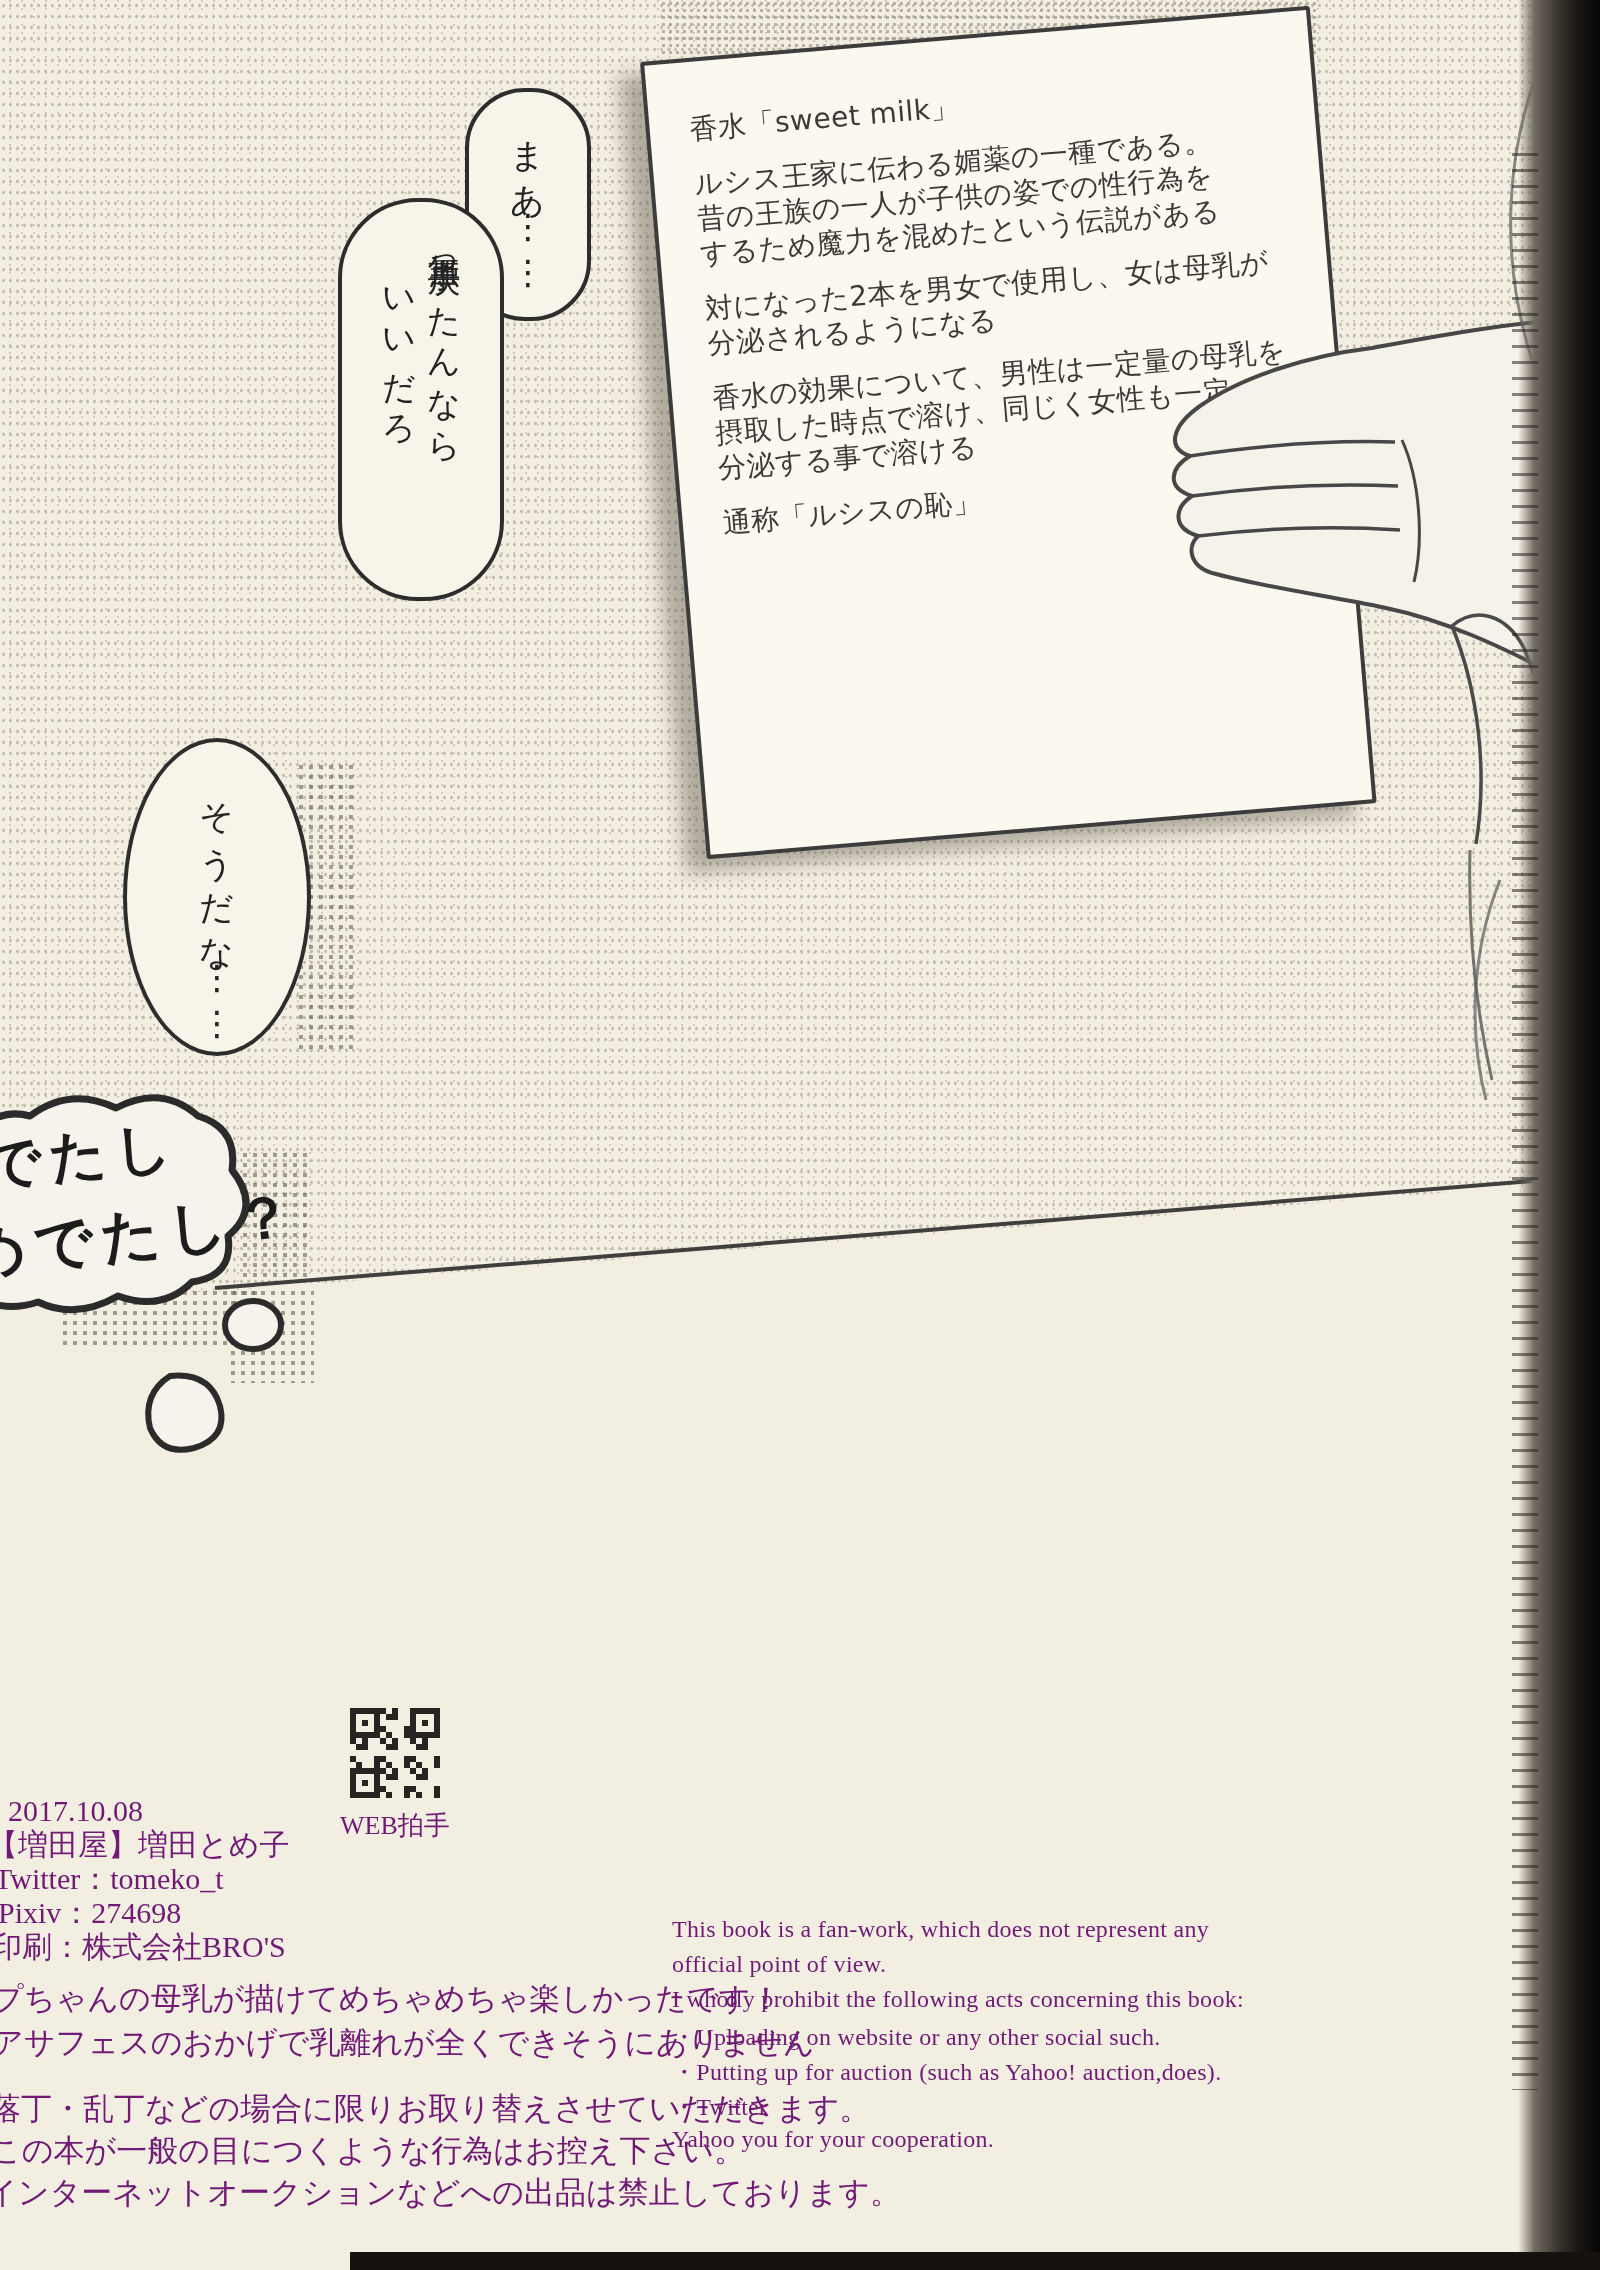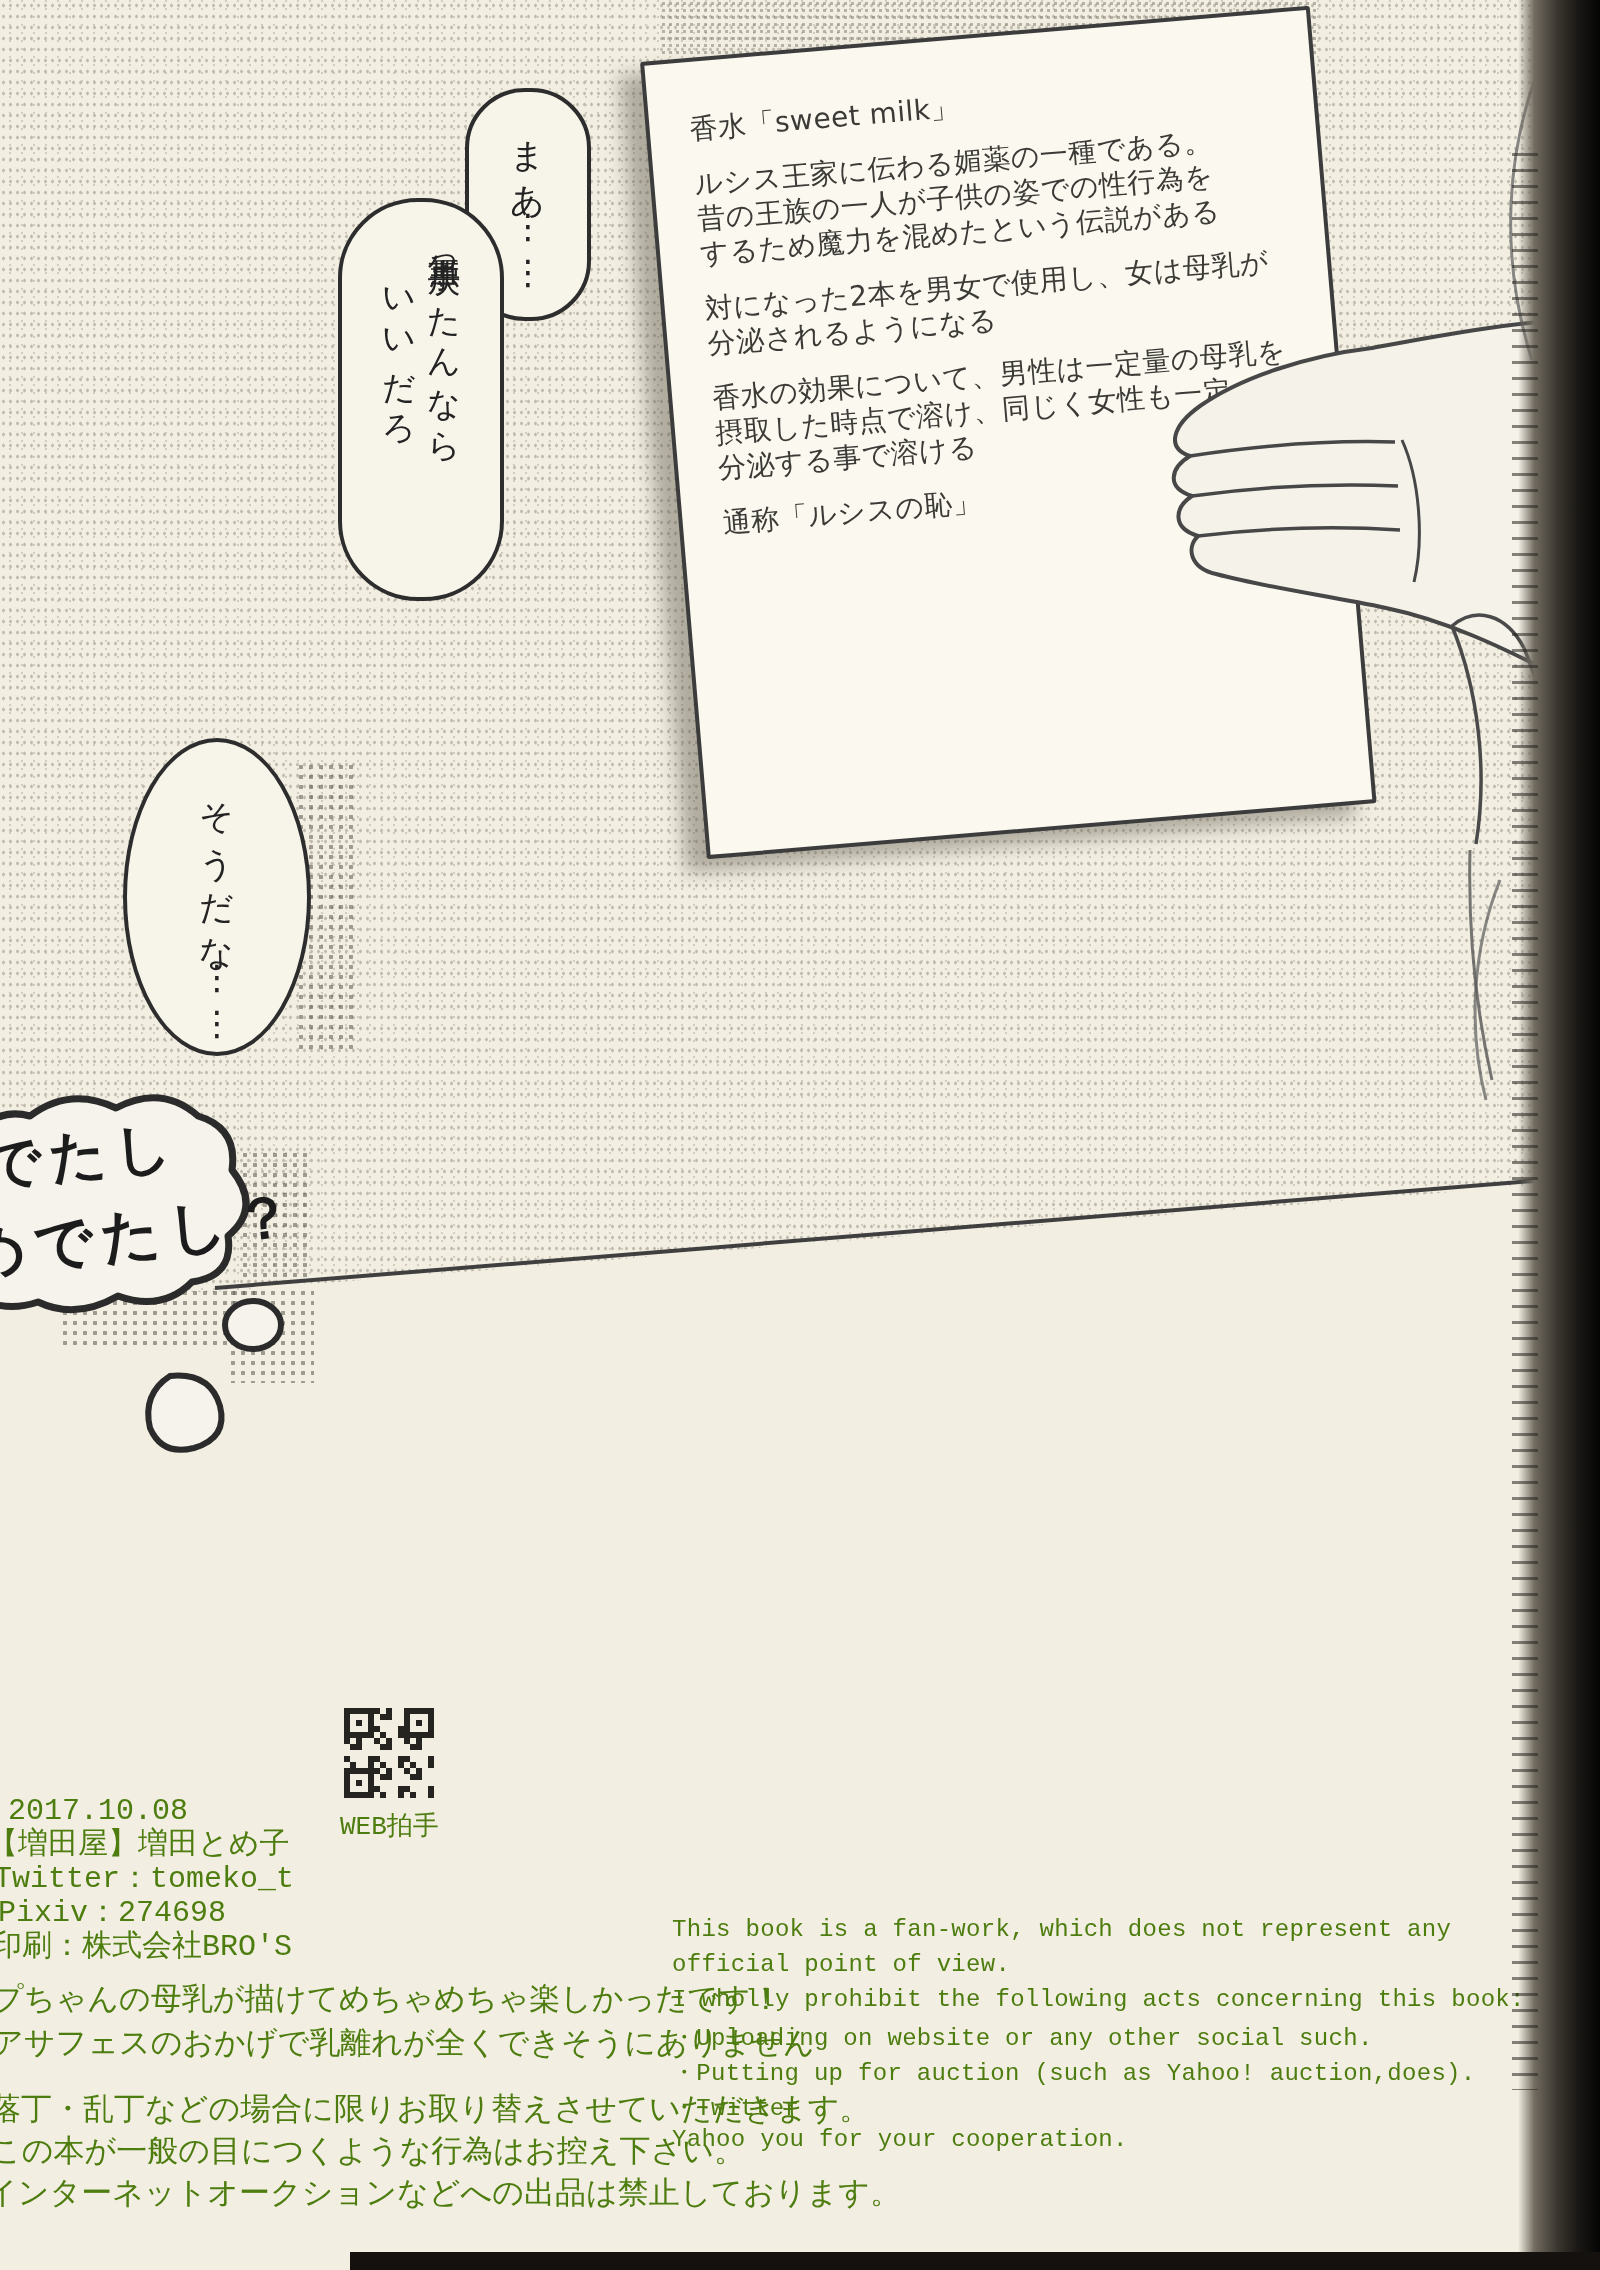--- a/index.html
+++ b/index.html
@@ -45,21 +45,21 @@
   .cloud-line{position:absolute;z-index:7;font-weight:800;color:#1c1c1c;letter-spacing:8px;}
   .cl1{left:-16px;top:1118px;font-size:56px;transform:rotate(-6deg);}
   .cl2{left:-34px;top:1196px;font-size:58px;transform:rotate(-7deg);}
   
   .edge-band{position:absolute;left:1518px;top:0;width:82px;height:2270px;z-index:8;
     background:linear-gradient(90deg, rgba(60,55,50,0) 0%, #716b60 20%, #3a362f 48%, #1b1916 72%, #050505 100%);}
   .edge-ticks{position:absolute;left:1512px;top:140px;width:26px;height:1950px;z-index:9;opacity:.55;
     background:repeating-linear-gradient(180deg, transparent 0 13px, #26231f 13px 16px);}
   .bottom-edge{position:absolute;left:350px;top:2252px;width:1250px;height:18px;background:#14110e;z-index:8;}
   
-  .serif{font-family:Liberation Mono, monospace;color:#4d7c0f;}
+  .serif{font-family:Liberation Serif, serif;color:#701a75;}
   .colophon{position:absolute;left:0;top:1794px;z-index:5;}
   .colophon div{font-size:30px;line-height:34px;white-space:pre;}
   .qr-wrap{position:absolute;left:340px;top:1708px;z-index:5;text-align:center;}
   .qr-cap{font-size:26px;margin-top:6px;}
   .jp-block div{position:absolute;font-size:31px;white-space:pre;z-index:5;}
   .en-block div{position:absolute;left:672px;font-size:24px;white-space:pre;z-index:5;letter-spacing:.3px;}
 </style>
 </head>
 <body>
 

